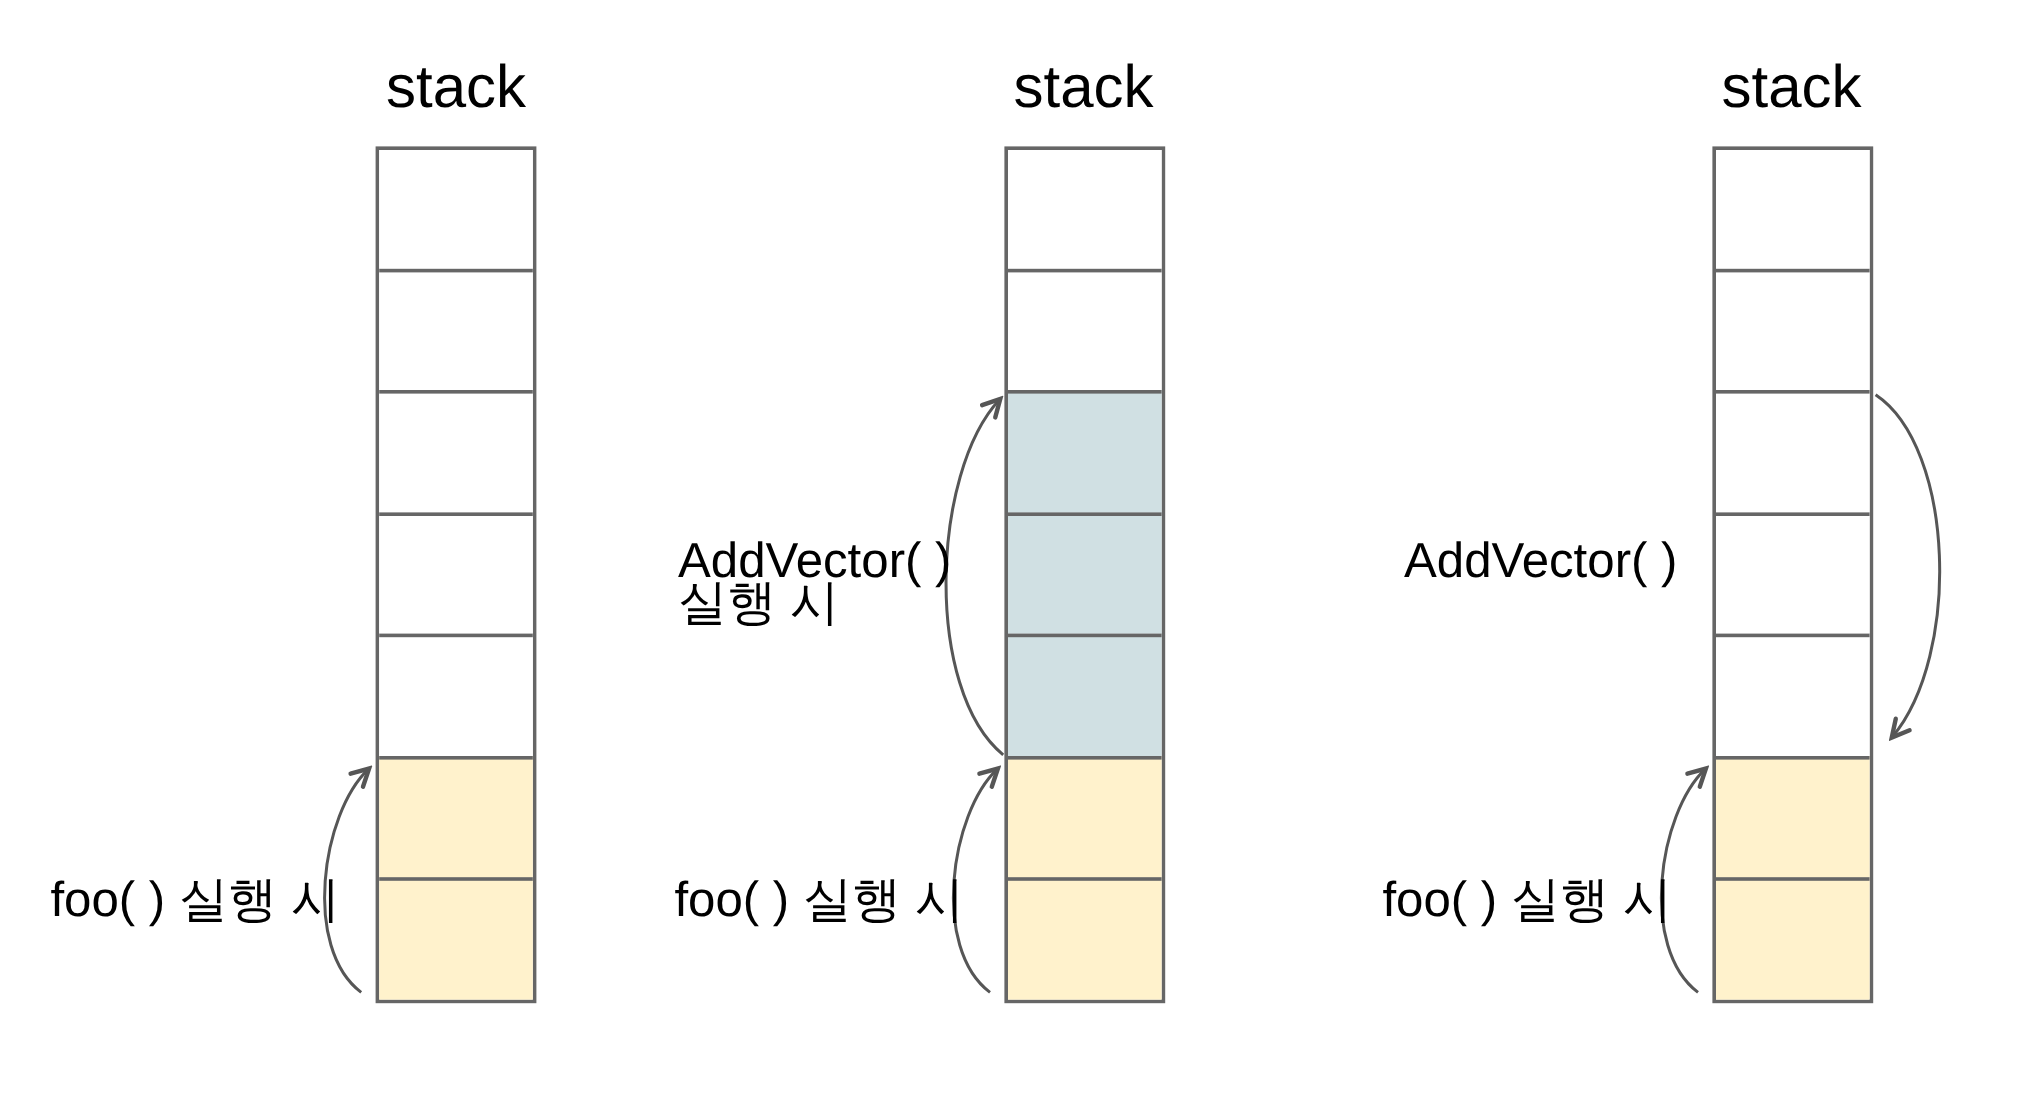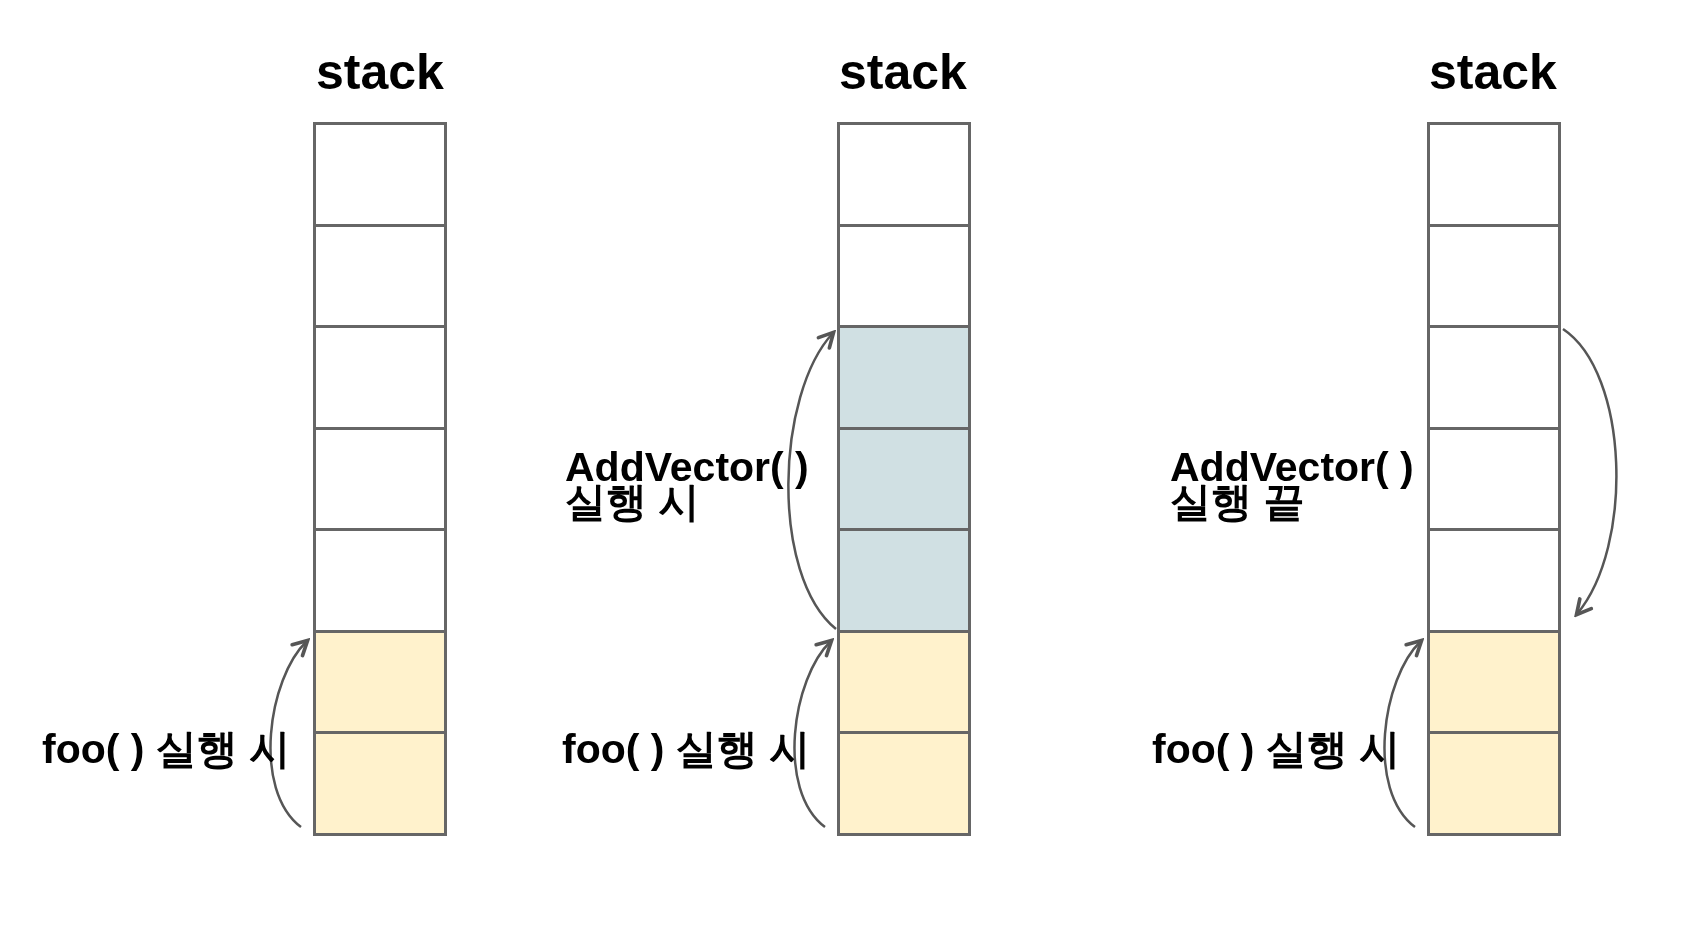--- a/index.html
+++ b/index.html
@@ -5,21 +5,21 @@
   :root{
     --c-bg:#ffffff; --c-free:#ffffff; --c-foo:#fff2cc; --c-av:#d0e0e3;
     --c-border:#666666; --c-arrow:#565656; --c-text:#000000;
   }
   html,body{margin:0;padding:0;}
   body{
     width:1700px;height:932px;background:var(--c-bg);
     font-family:"Liberation Sans","DejaVu Sans",sans-serif;
     position:relative;overflow:hidden;color:var(--c-text);
   }
-  .canvas{position:absolute;inset:0;font-weight:bold;}
+  .canvas{position:absolute;inset:0;}
   .arrows-layer{position:absolute;left:0;top:0;width:1700px;height:932px;pointer-events:none;}
   .arrow-path{fill:none;stroke:var(--c-arrow);stroke-width:2.5px;}
   .stack-title{
     position:absolute;top:46px;width:300px;text-align:center;
     font-size:50px;line-height:52px;white-space:nowrap;
   }
   #title0{left:230px}
   #title1{left:753px}
   #title2{left:1343px}
   .stack-col{
@@ -96,17 +96,16 @@
   <div class="label" id="label-foo-0">foo( ) 실행 시</div>
 
   <div class="label" id="label-av-1">
     <div>AddVector( )</div>
     <div>실행 시</div>
   </div>
   <div class="label" id="label-foo-1">foo( ) 실행 시</div>
 
   <div class="label" id="label-av-2">
     <div>AddVector( )</div>
-    <div>실행 끝</div>
   </div>
   <div class="label" id="label-foo-2">foo( ) 실행 시</div>
 
 </div>
 
 </body></html>

